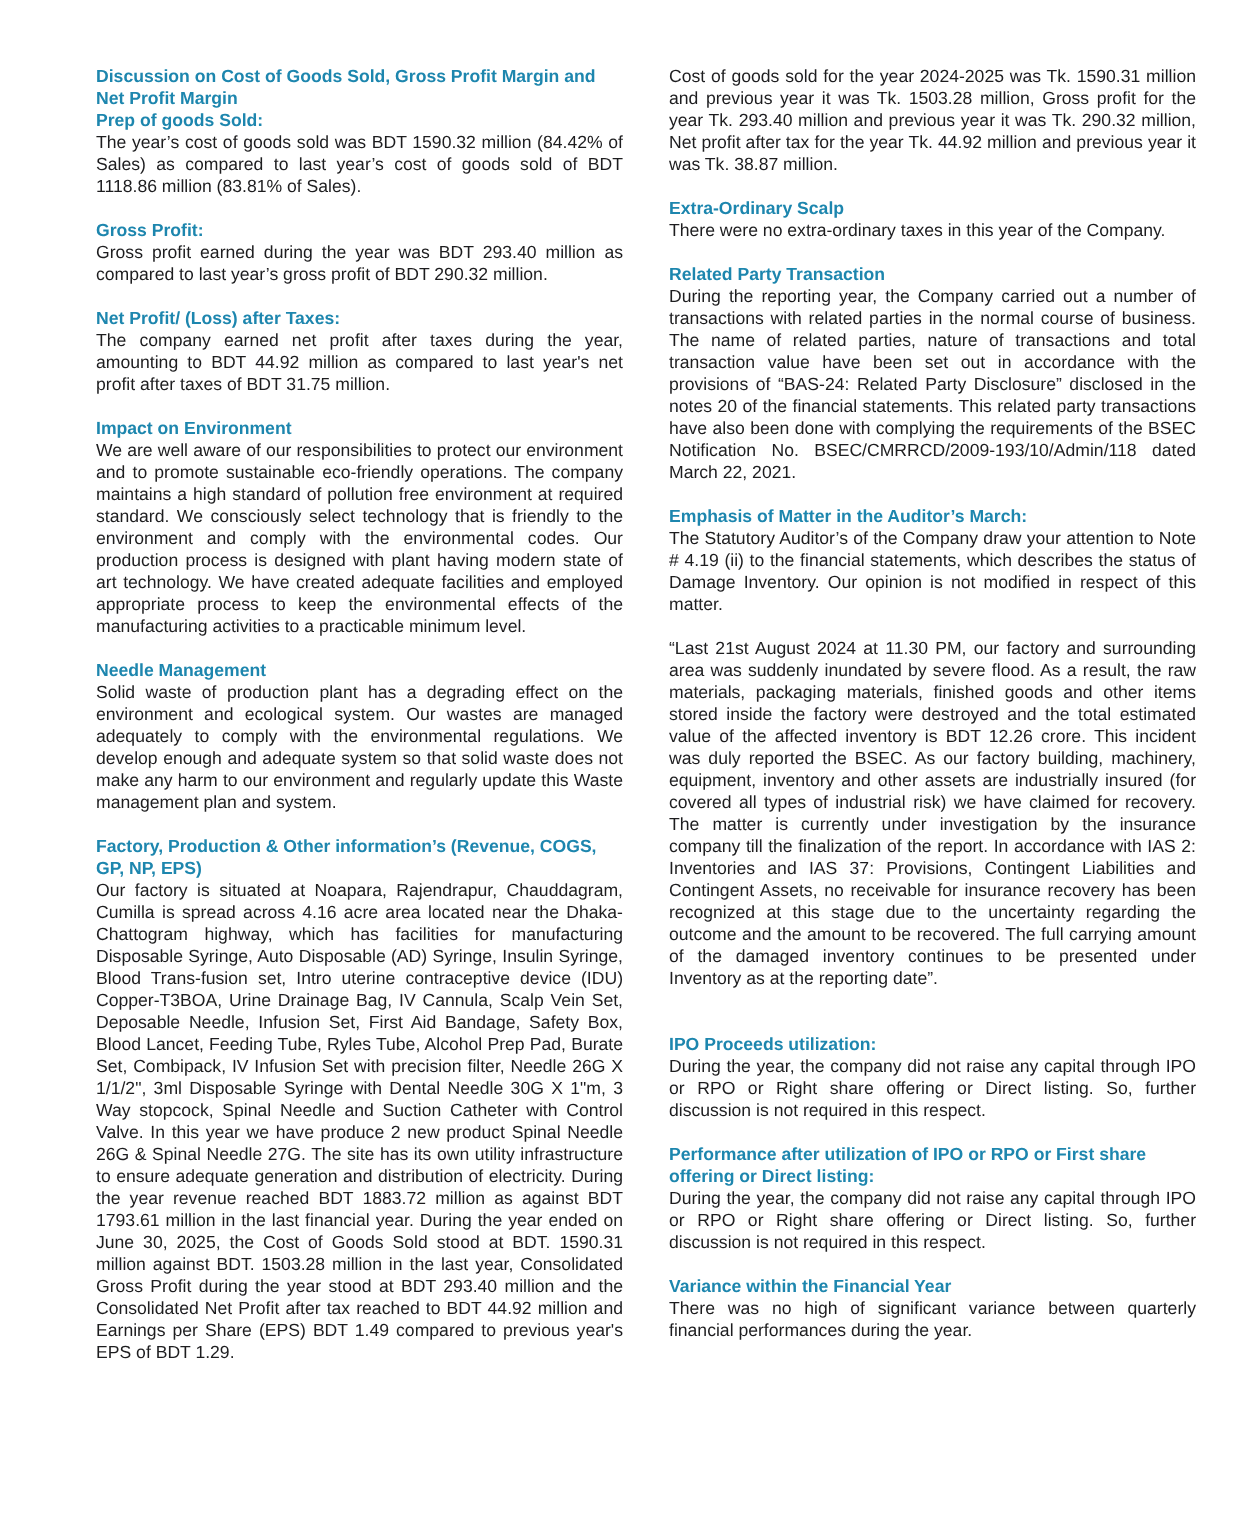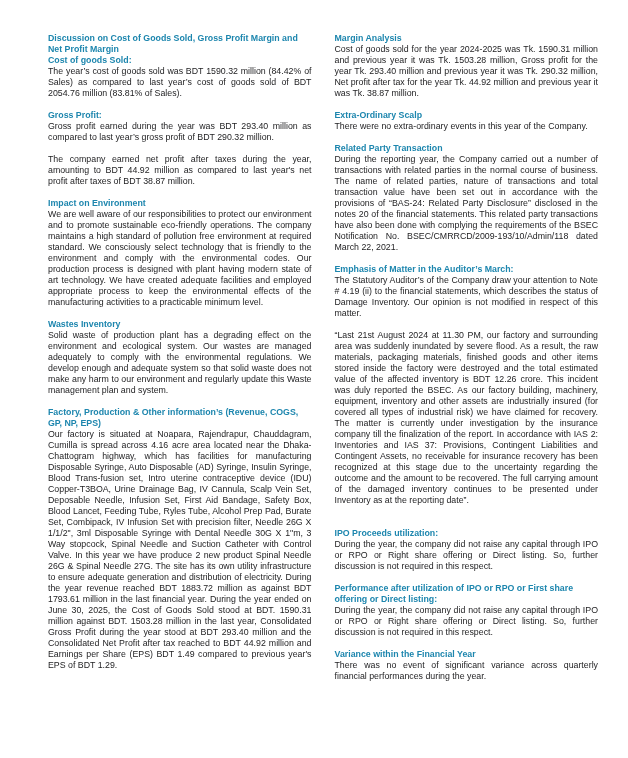--- a/index.html
+++ b/index.html
@@ -42,56 +42,56 @@
     height: 11px;
   }
 </style>
 </head>
 <body>
 
 <div class="page">
   <div class="columns">
     <div class="col">
         <div class="hd">Discussion on Cost of Goods Sold, Gross Profit Margin and Net Profit Margin</div>
-        <div class="hd">Cost of goods Sold:</div>
-        <div class="para">The year’s cost of goods sold was BDT 1590.32 million (84.42% of Sales) as compared to last year’s cost of goods sold of BDT 2054.76 million (83.81% of Sales).</div>
+        <div class="hd">Prep of goods Sold:</div>
+        <div class="para">The year’s cost of goods sold was BDT 1590.32 million (84.42% of Sales) as compared to last year’s cost of goods sold of BDT 1118.86 million (83.81% of Sales).</div>
         <div class="sp"></div>
         <div class="hd">Gross Profit:</div>
         <div class="para">Gross profit earned during the year was BDT 293.40 million as compared to last year’s gross profit of BDT 290.32 million.</div>
         <div class="sp"></div>
-        <div class="para">The company earned net profit after taxes during the year, amounting to BDT 44.92 million as compared to last year's net profit after taxes of BDT 38.87 million.</div>
+        <div class="hd">Net Profit/ (Loss) after Taxes:</div>
+        <div class="para">The company earned net profit after taxes during the year, amounting to BDT 44.92 million as compared to last year's net profit after taxes of BDT 31.75 million.</div>
         <div class="sp"></div>
         <div class="hd">Impact on Environment</div>
         <div class="para">We are well aware of our responsibilities to protect our environment and to promote sustainable eco-friendly operations. The company maintains a high standard of pollution free environment at required standard. We consciously select technology that is friendly to the environment and comply with the environmental codes. Our production process is designed with plant having modern state of art technology. We have created adequate facilities and employed appropriate process to keep the environmental effects of the manufacturing activities to a practicable minimum level.</div>
         <div class="sp"></div>
-        <div class="hd">Wastes Inventory</div>
+        <div class="hd">Needle Management</div>
         <div class="para">Solid waste of production plant has a degrading effect on the environment and ecological system. Our wastes are managed adequately to comply with the environmental regulations. We develop enough and adequate system so that solid waste does not make any harm to our environment and regularly update this Waste management plan and system.</div>
         <div class="sp"></div>
         <div class="hd">Factory, Production &amp; Other information’s (Revenue, COGS, GP, NP, EPS)</div>
         <div class="para">Our factory is situated at Noapara, Rajendrapur, Chauddagram, Cumilla is spread across 4.16 acre area located near the Dhaka-Chattogram highway, which has facilities for manufacturing Disposable Syringe, Auto Disposable (AD) Syringe, Insulin Syringe, Blood Trans-fusion set, Intro uterine contraceptive device (IDU) Copper-T3BOA, Urine Drainage Bag, IV Cannula, Scalp Vein Set, Deposable Needle, Infusion Set, First Aid Bandage, Safety Box, Blood Lancet, Feeding Tube, Ryles Tube, Alcohol Prep Pad, Burate Set, Combipack, IV Infusion Set with precision filter, Needle 26G X 1/1/2", 3ml Disposable Syringe with Dental Needle 30G X 1"m, 3 Way stopcock, Spinal Needle and Suction Catheter with Control Valve. In this year we have produce 2 new product Spinal Needle 26G &amp; Spinal Needle 27G. The site has its own utility infrastructure to ensure adequate generation and distribution of electricity. During the year revenue reached BDT 1883.72 million as against BDT 1793.61 million in the last financial year. During the year ended on June 30, 2025, the Cost of Goods Sold stood at BDT. 1590.31 million against BDT. 1503.28 million in the last year, Consolidated Gross Profit during the year stood at BDT 293.40 million and the Consolidated Net Profit after tax reached to BDT 44.92 million and Earnings per Share (EPS) BDT 1.49 compared to previous year's EPS of BDT 1.29.</div>
       </div>
     <div class="col">
-        <div class="hd">Margin Analysis</div>
         <div class="para">Cost of goods sold for the year 2024-2025 was Tk. 1590.31 million and previous year it was Tk. 1503.28 million, Gross profit for the year Tk. 293.40 million and previous year it was Tk. 290.32 million, Net profit after tax for the year Tk. 44.92 million and previous year it was Tk. 38.87 million.</div>
         <div class="sp"></div>
         <div class="hd">Extra-Ordinary Scalp</div>
-        <div class="para">There were no extra-ordinary events in this year of the Company.</div>
+        <div class="para">There were no extra-ordinary taxes in this year of the Company.</div>
         <div class="sp"></div>
         <div class="hd">Related Party Transaction</div>
         <div class="para">During the reporting year, the Company carried out a number of transactions with related parties in the normal course of business. The name of related parties, nature of transactions and total transaction value have been set out in accordance with the provisions of “BAS-24: Related Party Disclosure” disclosed in the notes 20 of the financial statements. This related party transactions have also been done with complying the requirements of the BSEC Notification No. BSEC/CMRRCD/2009-193/10/Admin/118 dated March 22, 2021.</div>
         <div class="sp"></div>
         <div class="hd">Emphasis of Matter in the Auditor’s March:</div>
         <div class="para">The Statutory Auditor’s of the Company draw your attention to Note # 4.19 (ii) to the financial statements, which describes the status of Damage Inventory. Our opinion is not modified in respect of this matter.</div>
         <div class="sp"></div>
         <div class="para">“Last 21st August 2024 at 11.30 PM, our factory and surrounding area was suddenly inundated by severe flood. As a result, the raw materials, packaging materials, finished goods and other items stored inside the factory were destroyed and the total estimated value of the affected inventory is BDT 12.26 crore. This incident was duly reported the BSEC. As our factory building, machinery, equipment, inventory and other assets are industrially insured (for covered all types of industrial risk) we have claimed for recovery. The matter is currently under investigation by the insurance company till the finalization of the report. In accordance with IAS 2: Inventories and IAS 37: Provisions, Contingent Liabilities and Contingent Assets, no receivable for insurance recovery has been recognized at this stage due to the uncertainty regarding the outcome and the amount to be recovered. The full carrying amount of the damaged inventory continues to be presented under Inventory as at the reporting date”.</div>
         <div class="sp"></div>
         <div class="sp"></div>
         <div class="hd">IPO Proceeds utilization:</div>
         <div class="para">During the year, the company did not raise any capital through IPO or RPO or Right share offering or Direct listing. So, further discussion is not required in this respect.</div>
         <div class="sp"></div>
         <div class="hd">Performance after utilization of IPO or RPO or First share offering or Direct listing:</div>
         <div class="para">During the year, the company did not raise any capital through IPO or RPO or Right share offering or Direct listing. So, further discussion is not required in this respect.</div>
         <div class="sp"></div>
         <div class="hd">Variance within the Financial Year</div>
-        <div class="para">There was no event of significant variance across quarterly financial performances during the year.</div>
+        <div class="para">There was no high of significant variance between quarterly financial performances during the year.</div>
       </div>
   </div>
 </div>
 
 </body></html>

